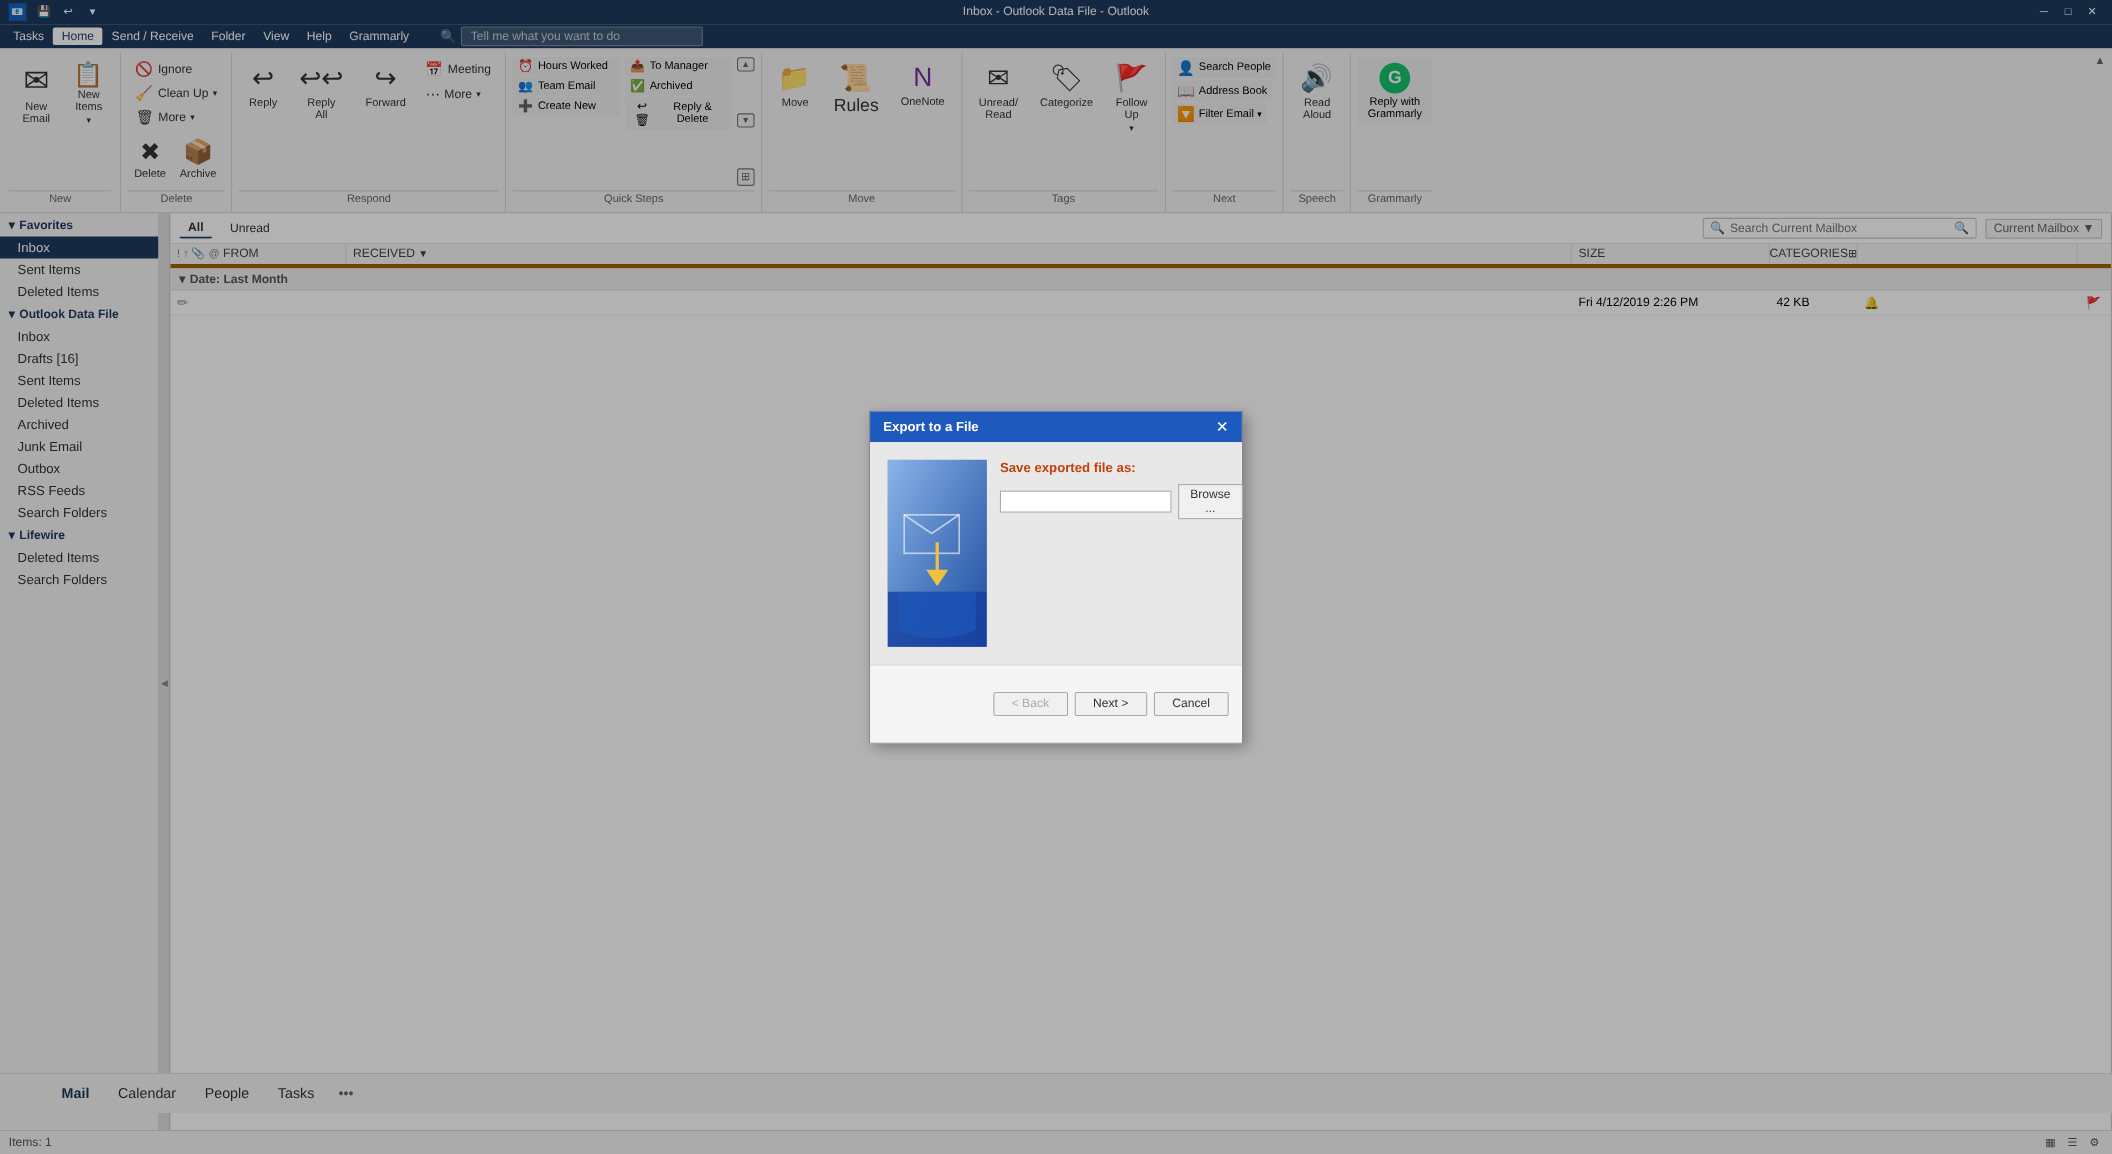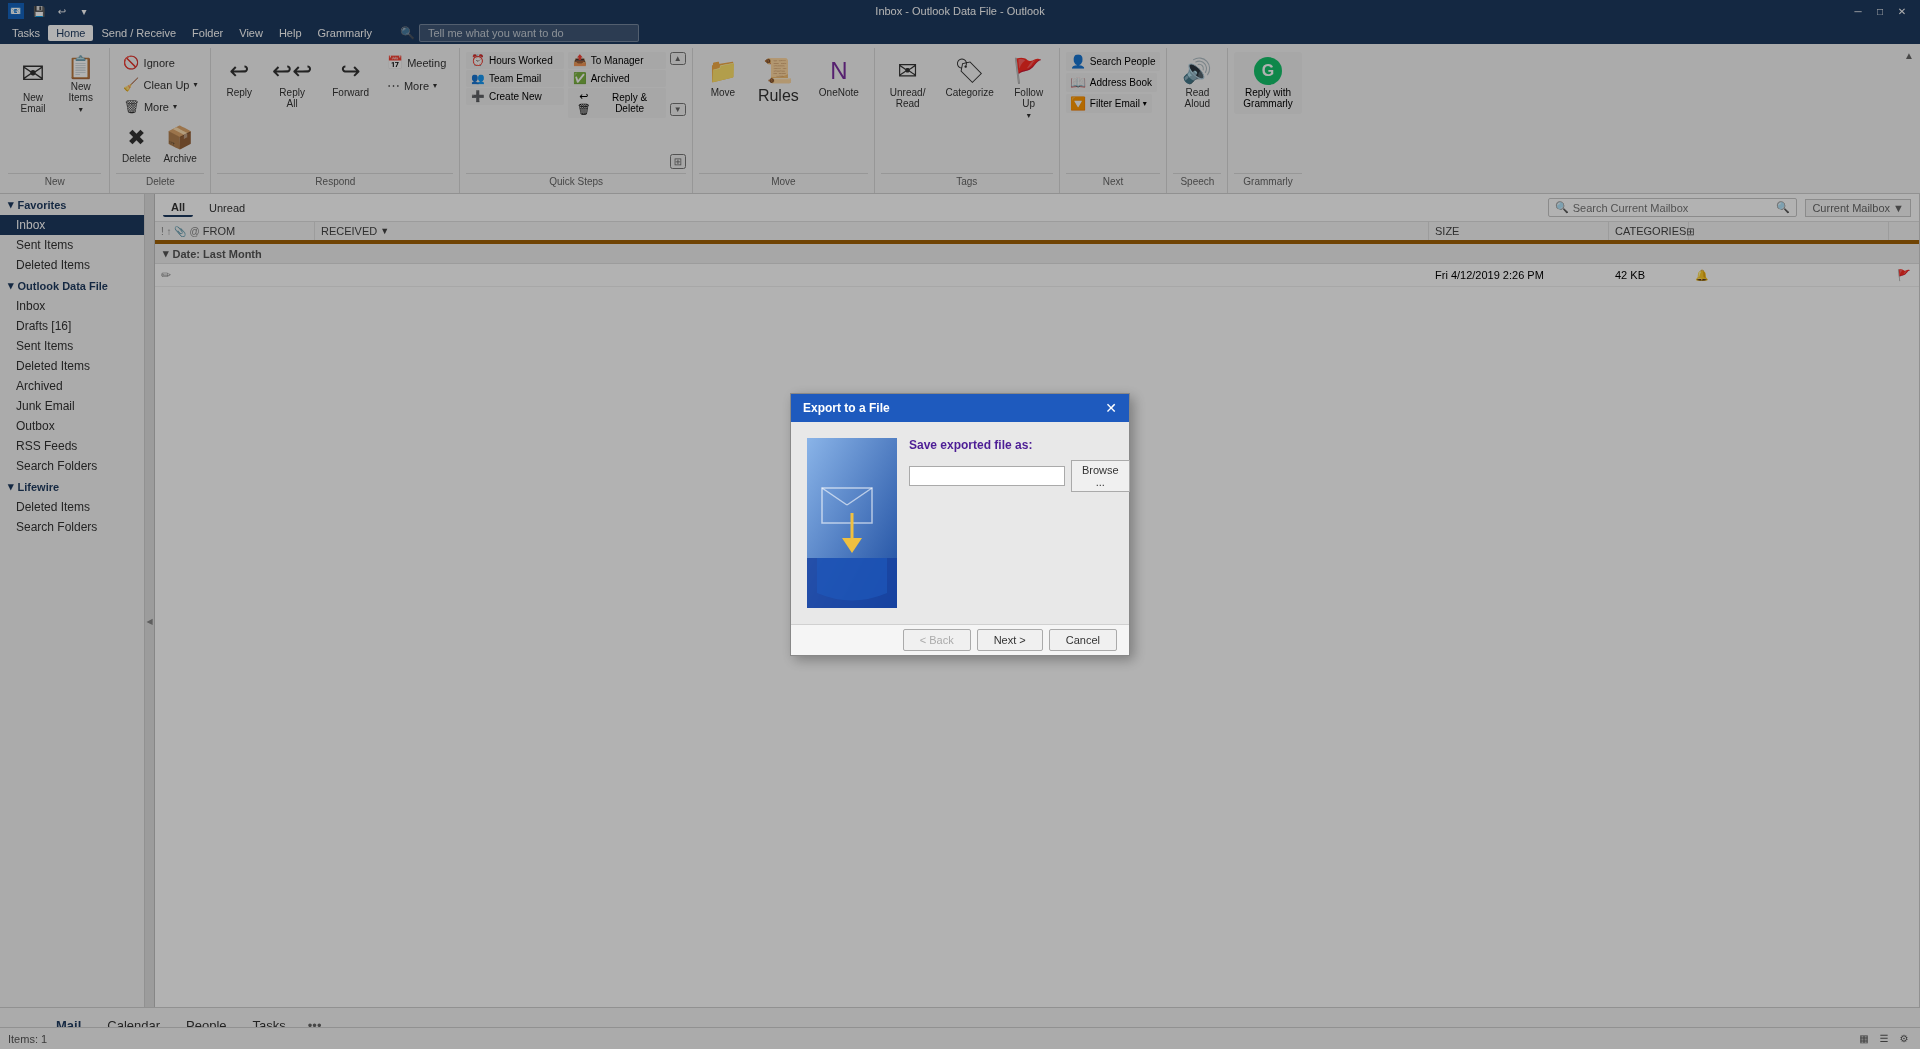--- a/index.html
+++ b/index.html
@@ -335,21 +335,21 @@
     }
     .modal-content {
       flex: 1;
       display: flex;
       flex-direction: column;
       gap: 8px;
     }
     .modal-label {
       font-size: 12px;
       font-weight: bold;
-      color: #4c1d95;
+      color: #c2410c;
     }
     .modal-input {
       display: flex;
       align-items: center;
       gap: 6px;
     }
     .modal-input input {
       flex: 1;
       border: 1px solid #aaa;
       padding: 3px 6px;
@@ -361,21 +361,21 @@
       background: #f0f0f0;
       border: 1px solid #aaa;
       font-size: 11px;
       cursor: pointer;
       color: #333;
     }
     .modal-footer {
       display: flex;
       justify-content: flex-end;
       gap: 6px;
-      padding: 4px 12px;
+      padding: 24px 12px;
       border-top: 1px solid #d0d0d0;
       background: #f5f5f5;
     }
     .modal-btn {
       padding: 4px 16px;
       font-size: 11px;
       cursor: pointer;
       background: #f0f0f0;
       border: 1px solid #aaa;
       color: #333;
@@ -729,21 +729,21 @@
 
     <div class="email-table-header">
       <div>
         <span style="font-size:10px;color:#888;">! ↑ 📎 @</span>
         FROM
       </div>
       <div style="display:flex;align-items:center;gap:3px;">
         RECEIVED <span style="font-size:9px;">▼</span>
       </div>
       <div>SIZE</div>
-      <div style="display:flex;align-items:center;justify-content:flex-start;">
+      <div style="display:flex;align-items:center;justify-content:center;">
         CATEGORIES
         <span style="font-size:10px;cursor:pointer;">⊞</span>
       </div>
       <div></div>
     </div>
 
     <div class="email-date-group">
       <span style="cursor:pointer;">▾</span>
       <span>Date: Last Month</span>
     </div>
@@ -811,21 +811,21 @@
     </div>
 
     <div class="modal-footer">
       <button class="modal-btn disabled">&lt; Back</button>
       <button class="modal-btn">Next &gt;</button>
       <button class="modal-btn">Cancel</button>
     </div>
   </div>
 </div>
 
-<div class="nav-bar" style="position:fixed;bottom:6px;left:0;right:0;padding-left:44px;">
+<div class="nav-bar" style="position:fixed;bottom:38px;left:0;right:0;padding-left:44px;">
   <div class="nav-item active">Mail</div>
   <div class="nav-item">Calendar</div>
   <div class="nav-item">People</div>
   <div class="nav-item">Tasks</div>
   <div class="nav-more">•••</div>
 </div>
 
 <div class="status-bar" style="position:fixed;bottom:0;left:0;right:0;">
   <span>Items: 1</span>
   <div class="status-bar-right">

